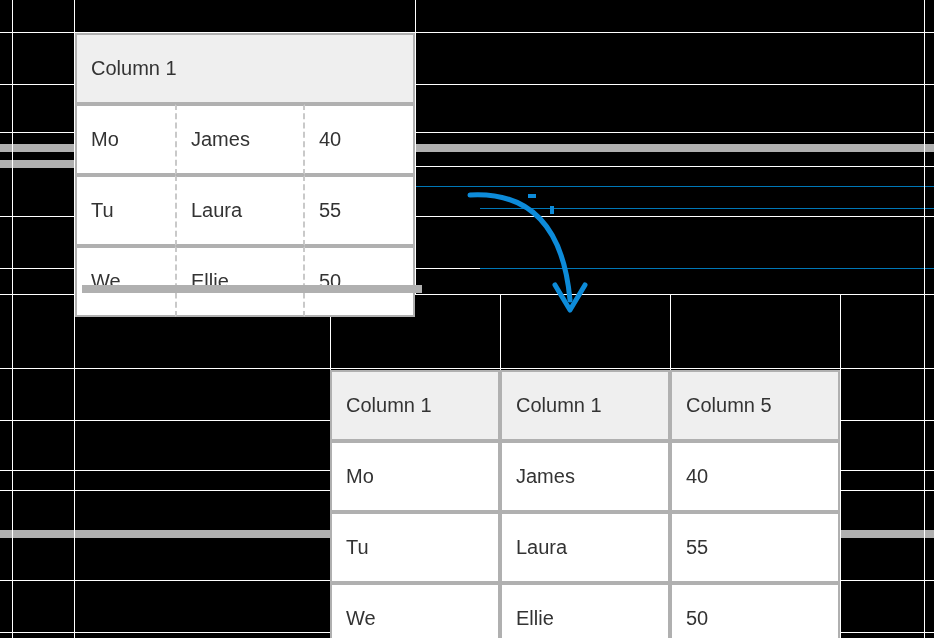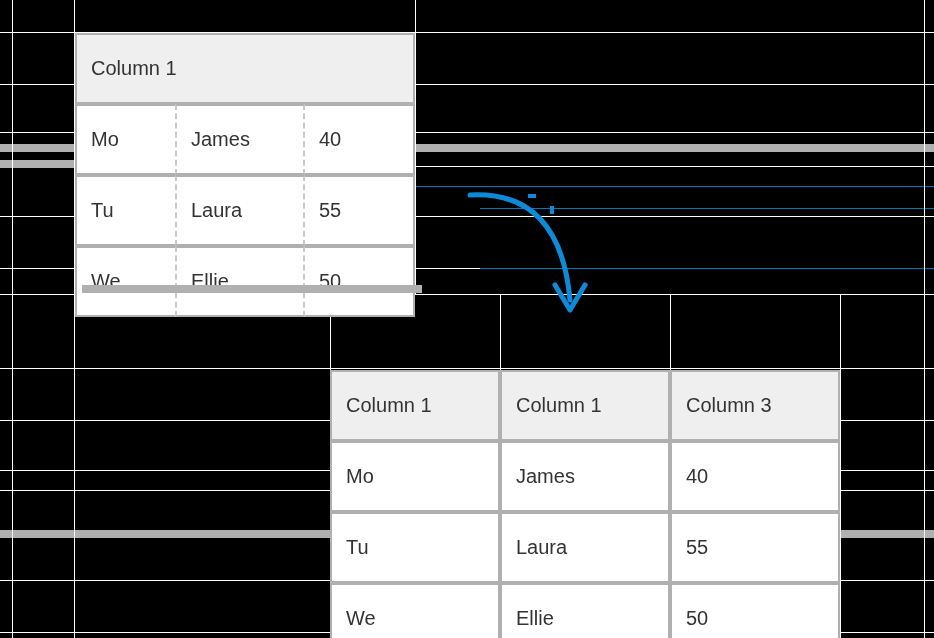--- a/index.html
+++ b/index.html
@@ -188,21 +188,21 @@
   <path d="M95 105 L110 130 L125 105" fill="none" stroke="#0d8bd9" stroke-width="5" stroke-linecap="round" stroke-linejoin="round"></path>
   <rect x="68" y="14" width="8" height="4" fill="#0d8bd9"></rect>
   <rect x="90" y="26" width="4" height="8" fill="#0d8bd9"></rect>
 </svg>
 
 <table id="table2" class="tbl">
   <thead>
     <tr>
       <th>Column 1</th>
       <th>Column 1</th>
-      <th>Column 3</th>
+      <th>Column 5</th>
     </tr>
   </thead>
   <tbody>
     <tr>
       <td>Mo</td>
       <td>James</td>
       <td>40</td>
     </tr>
     <tr>
       <td>Tu</td>

